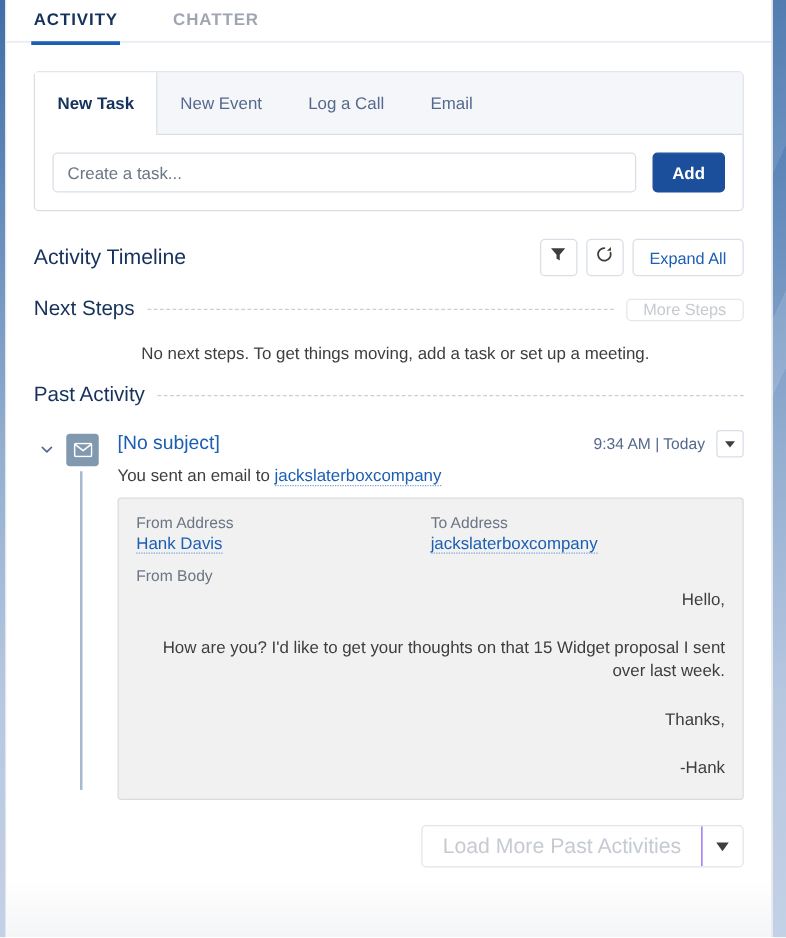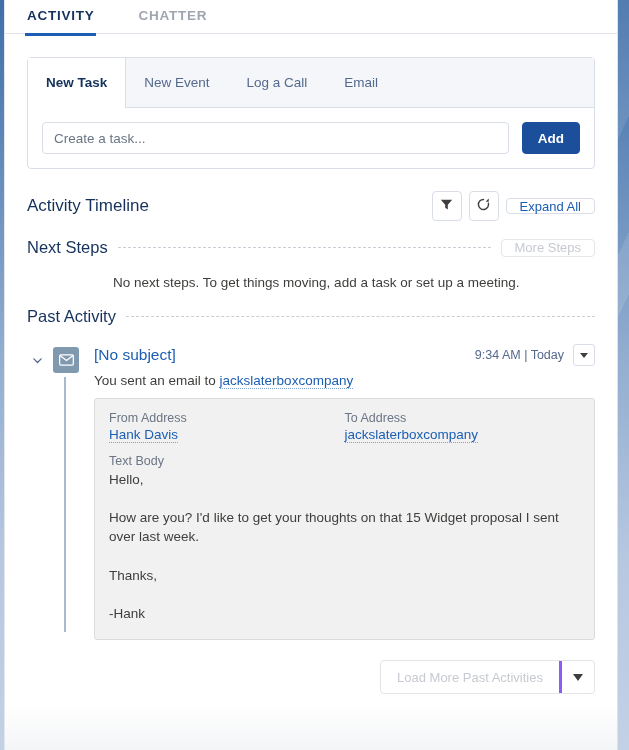--- a/index.html
+++ b/index.html
@@ -101,21 +101,21 @@
     margin: 22px 22px 0 22px;
   }
   .timeline-title { font-size: 17px; color: #16325c; flex: 1; }
   .icon-btn {
     width: 30px; height: 30px; margin-left: 7px;
     border: 1px solid #d8dde6; border-radius: 4px; background: #fff;
     display: flex; align-items: center; justify-content: center;
     cursor: pointer;
   }
   .btn-expand {
-    height: 16px; margin-left: 7px; padding: 0 13px;
+    height: 30px; margin-left: 7px; padding: 0 13px;
     border: 1px solid #d8dde6; border-radius: 4px; background: #fff;
     color: #1b5eb3; font-size: 13px; font-family: "Liberation Sans", sans-serif;
     cursor: pointer; display: flex; align-items: center;
   }
 
   
   .section-row {
     display: flex; align-items: center; gap: 10px;
     margin: 17px 22px 0 22px;
   }
@@ -173,31 +173,32 @@
   }
   .detail-cols { display: flex; }
   .detail-col { width: 50%; }
   .fld-label { font-size: 12.5px; color: #6b7585; margin-bottom: 2px; }
   .fld-value { font-size: 13.5px; color: #3e3e3c; }
   .detail-body { margin-top: 12px; }
   .body-text {
     font-size: 13.5px; color: #3e3e3c; line-height: 1.42;
     white-space: pre-wrap; margin: 0;
     font-family: "Liberation Sans", sans-serif;
+    text-align: right;
   }
 
   
   .loadmore-row { display: flex; justify-content: flex-end; margin: 20px 22px 0 22px; }
   .loadmore {
     display: flex; border: 1px solid #e2e4e8; border-radius: 4px;
     background: #fff; overflow: hidden;
   }
   .loadmore-label {
     padding: 0 16px; height: 32px; display: flex; align-items: center;
-    font-size: 13px; color: #c6cad1; border-right: 3px solid #8b5cf6;
+    font-size: 17px; color: #c6cad1; border-right: 1px solid #8b5cf6;
     cursor: default;
   }
   .loadmore-arrow {
     width: 32px; height: 32px; display: flex; align-items: center;
     justify-content: center; cursor: pointer;
   }
   .tri-down {
     width: 0; height: 0; border-left: 5px solid transparent;
     border-right: 5px solid transparent; border-top: 7px solid #3e3e3c;
   }
@@ -308,21 +309,21 @@
                 <div class="fld-label">From Address</div>
                 <div class="fld-value"><a class="dlink">Hank Davis</a></div>
               </div>
               <div class="detail-col">
                 <div class="fld-label">To Address</div>
                 <div class="fld-value"><a class="dlink">jackslaterboxcompany</a></div>
               </div>
             </div>
 
             <div class="detail-body">
-              <div class="fld-label">Text Body</div>
+              <div class="fld-label">From Body</div>
               <p class="body-text">Hello,
 
 How are you? I'd like to get your thoughts on that 15 Widget proposal I sent over last week.
 
 Thanks,
 
 -Hank</p>
             </div>
           </div>
         </div>

